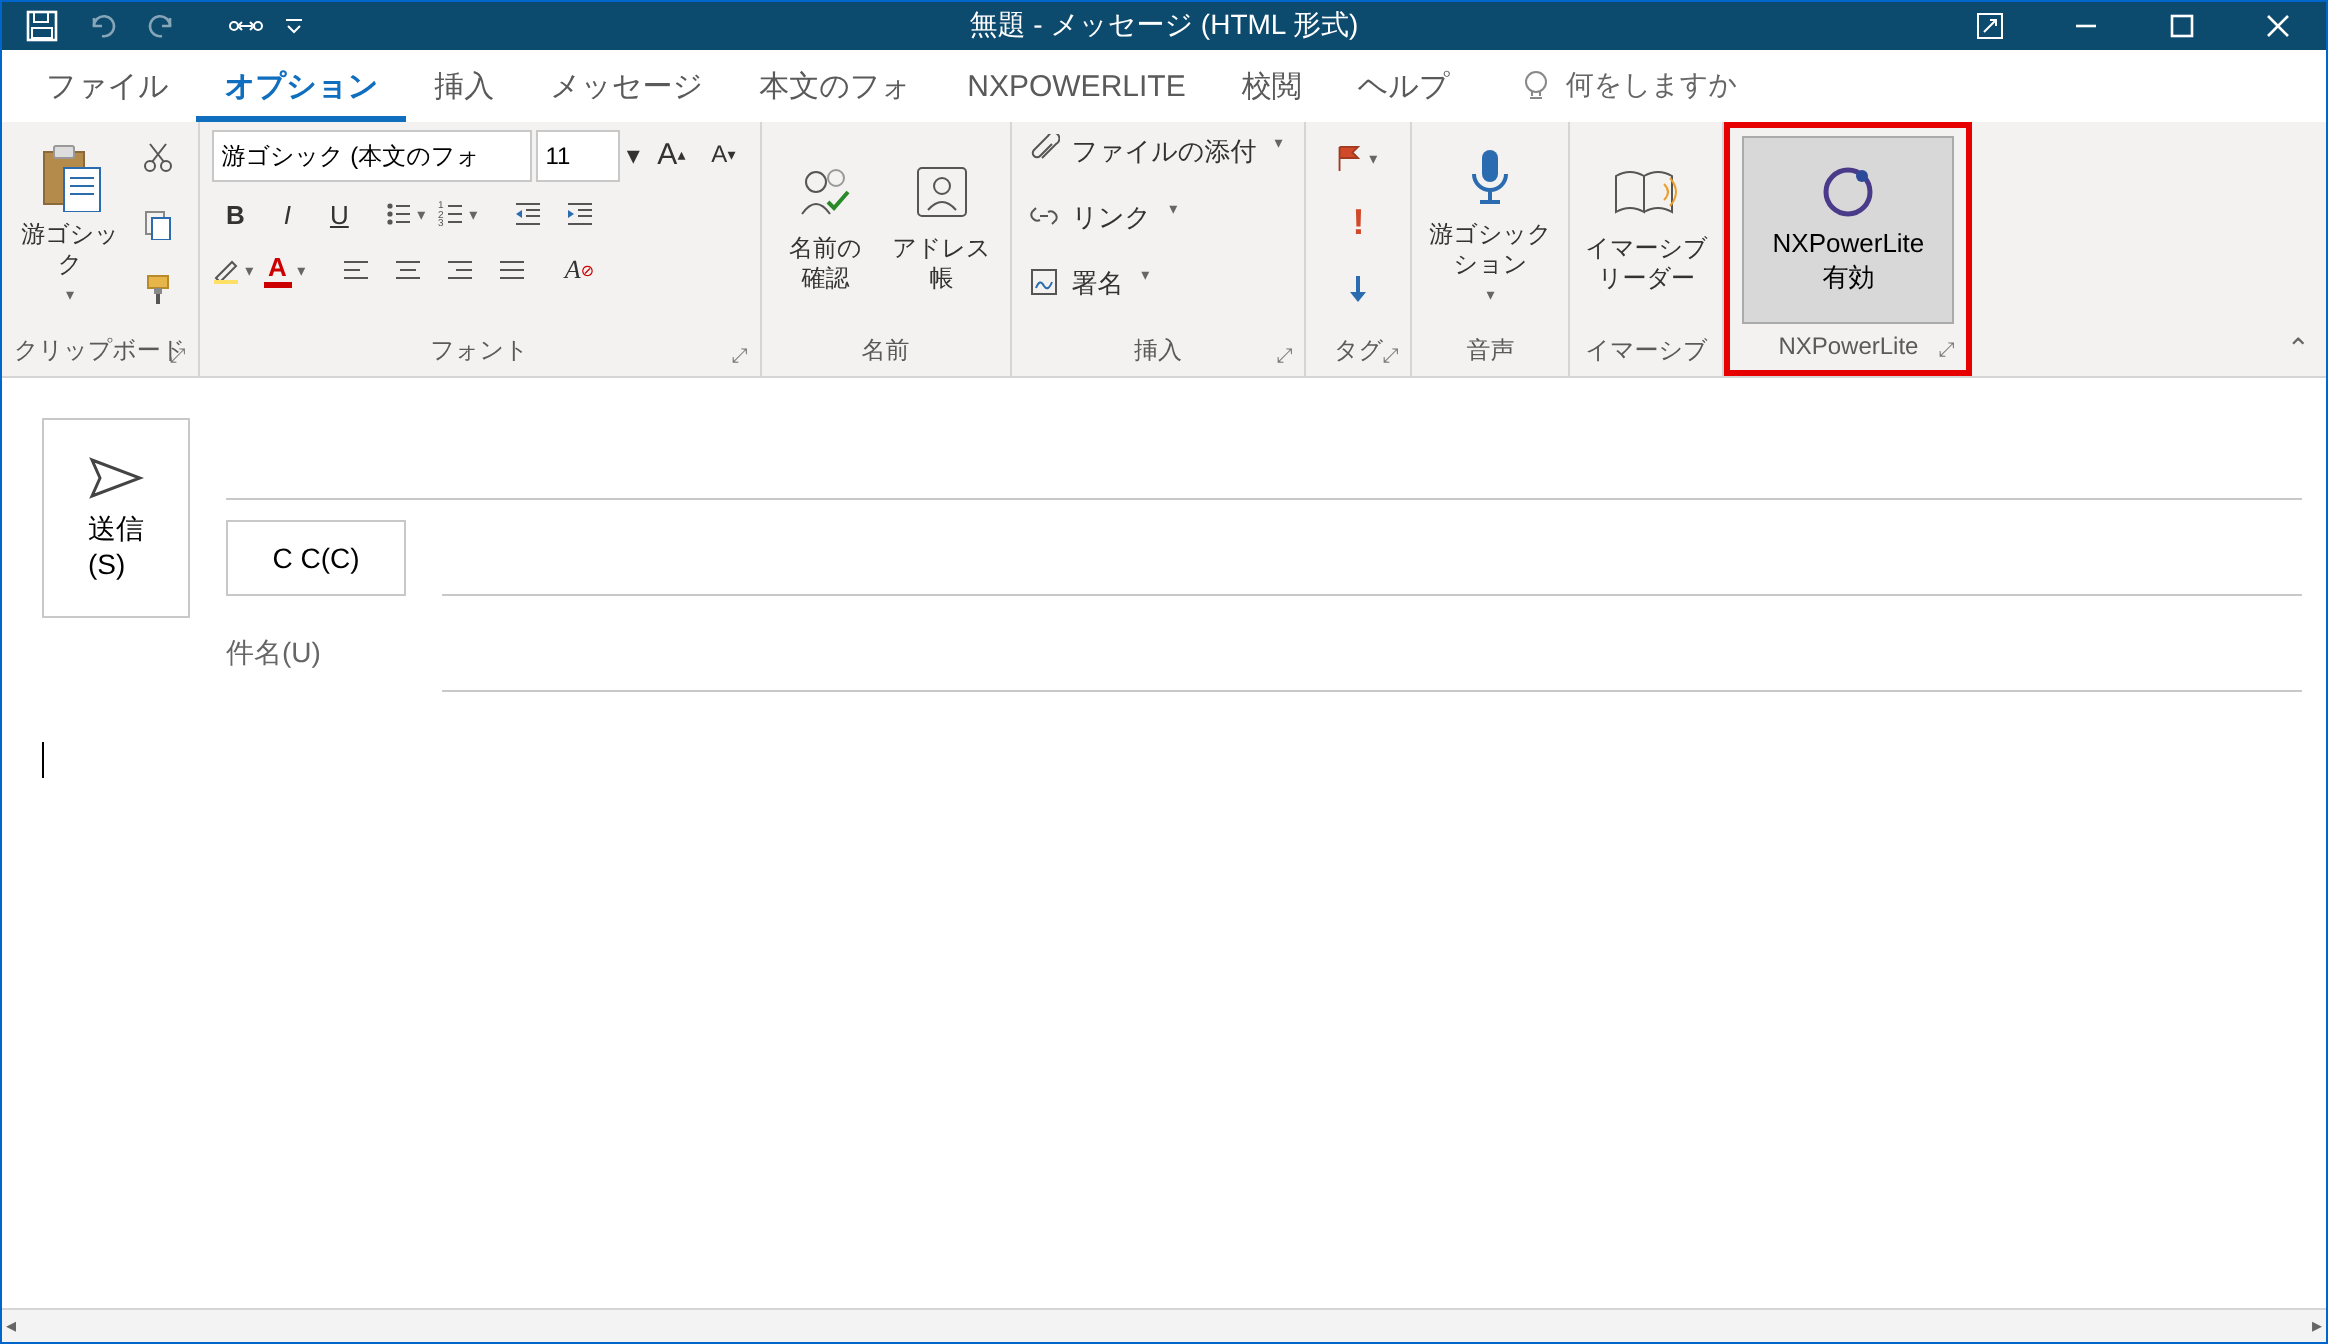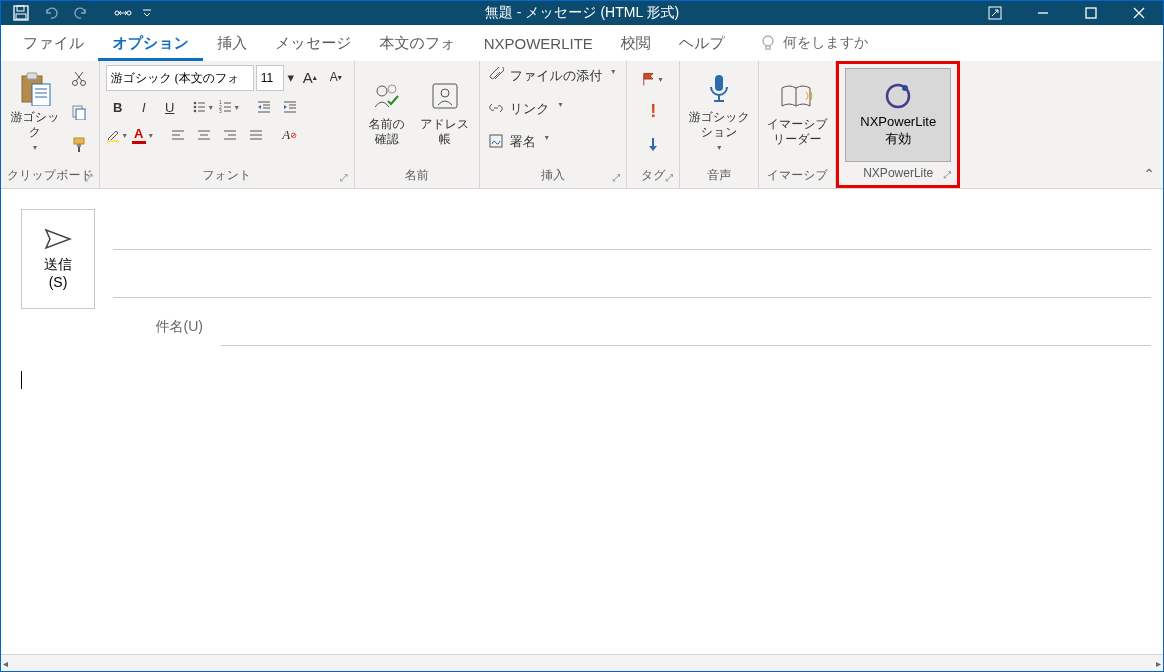--- a/index.html
+++ b/index.html
@@ -21,36 +21,36 @@
 .group-body { flex: 1; display: flex; align-items: flex-start; gap: 4px; }
 .group-label { height: 22px; display: flex; align-items: center; justify-content: center; font-size: 12px; color: #5a5a5a; position: relative; }
 .group-launcher { position: absolute; right: 0; bottom: 2px; font-size: 10px; color: #777; }
 .large-btn { display: flex; flex-direction: column; align-items: center; justify-content: center; width: 56px; height: 94px; text-align: center; font-size: 12px; line-height: 1.25; gap: 3px; color: #333; }
 .large-btn .ic { height: 36px; display: flex; align-items: center; justify-content: center; }
 .small-row { display: flex; gap: 2px; }
 .small-btn { width: 24px; height: 24px; display: inline-flex; align-items: center; justify-content: center; font-size: 13px; color: #333; }
 .split { display: flex; }
 .dd { width: 10px; display: inline-flex; align-items: center; justify-content: center; font-size: 8px; color: #666; }
 .font-sel { height: 26px; border: 1px solid #c8c8c8; background: #fff; font-size: 12px; }
-.font-name { width: 148px; padding: 0 4px; overflow: hidden; white-space: nowrap; font-family: Liberation Serif, serif; }
-.font-size { width: 28px; padding: 0 4px; }
+.font-name { width: 160px; padding: 0 4px; overflow: hidden; white-space: nowrap; }
+.font-size { width: 42px; padding: 0 4px; }
 .row-wrap { display: flex; flex-direction: column; gap: 4px; }
 .menu-item { display: flex; align-items: flex-start; gap: 6px; height: 24px; font-size: 13px; color: #333; padding: 0 2px; }
 .nxp-box { border: 3px solid #e60000; }
 .nxp-btn { width: 106px; height: 94px; background: #d8d8d8; border: 1px solid #aaa; display: flex; flex-direction: column; align-items: center; justify-content: center; gap: 4px; font-size: 13px; line-height: 1.3; }
 .collapse { position: absolute; right: 8px; bottom: 6px; color: #666; font-size: 14px; }
 .compose { flex: 1; background: #fff; display: flex; flex-direction: column; padding: 20px 12px 0 20px; }
 .compose-top { display: flex; gap: 18px; }
 .send-btn { width: 74px; height: 100px; border: 1px solid #c8c8c8; display: flex; flex-direction: column; align-items: center; justify-content: center; gap: 6px; font-size: 14px; }
 .fields { flex: 1; display: flex; flex-direction: column; gap: 4px; }
 .field-row { display: flex; align-items: center; gap: 18px; height: 44px; }
 .addr-btn { width: 90px; height: 38px; border: 1px solid #c8c8c8; display: inline-flex; align-items: center; justify-content: center; font-size: 14px; }
 .field-line { flex: 1; border-bottom: 1px solid #c8c8c8; height: 38px; }
 .subj-row { display: flex; align-items: center; gap: 18px; height: 44px; }
-.subj-label { width: 90px; text-align: right; font-size: 14px; color: #666; }
+.subj-label { width: 90px; text-align: left; font-size: 14px; color: #666; }
 .subj-input { flex: 1; border: none; border-bottom: 1px solid #c8c8c8; height: 38px; font-size: 14px; outline: none; }
 .body-area { flex: 1; padding: 22px 0 0 0; position: relative; }
 .cursor { width: 1px; height: 18px; background: #000; }
 .hscroll { height: 17px; border-top: 1px solid #d5d5d5; background: #f3f3f3; display: flex; align-items: center; justify-content: space-between; padding: 0 2px; font-size: 10px; color: #666; }
 svg { display: block; }
 </style>
 </head>
 <body>
 
 <div class="window">
@@ -454,28 +454,29 @@
 
     <span class="collapse">⌃</span>
   </div>
 
   <div class="compose">
     <div class="compose-top">
       <div class="send-btn">
         <svg width="28" height="22" viewBox="0 0 28 22">
             <path d="M2 2 L26 11 L2 20 L6 11 Z" fill="none" stroke="#444" stroke-width="1.5"></path>
           </svg>
-        <span style="white-space:pre-line;text-align:center">送信
+        <span style="white-space:pre-line;">送信
 (S)</span>
       </div>
       <div class="fields">
         <div class="field-row">
           <div class="field-line"></div>
         </div>
         <div class="field-row">
+          <div class="addr-btn">C C(C)</div>
           <div class="field-line"></div>
         </div>
         <div class="subj-row">
           <div class="subj-label">件名(U)</div>
           <input class="subj-input" value="" style="">
         </div>
       </div>
     </div>
     <div class="body-area">
       <div class="cursor"></div>

